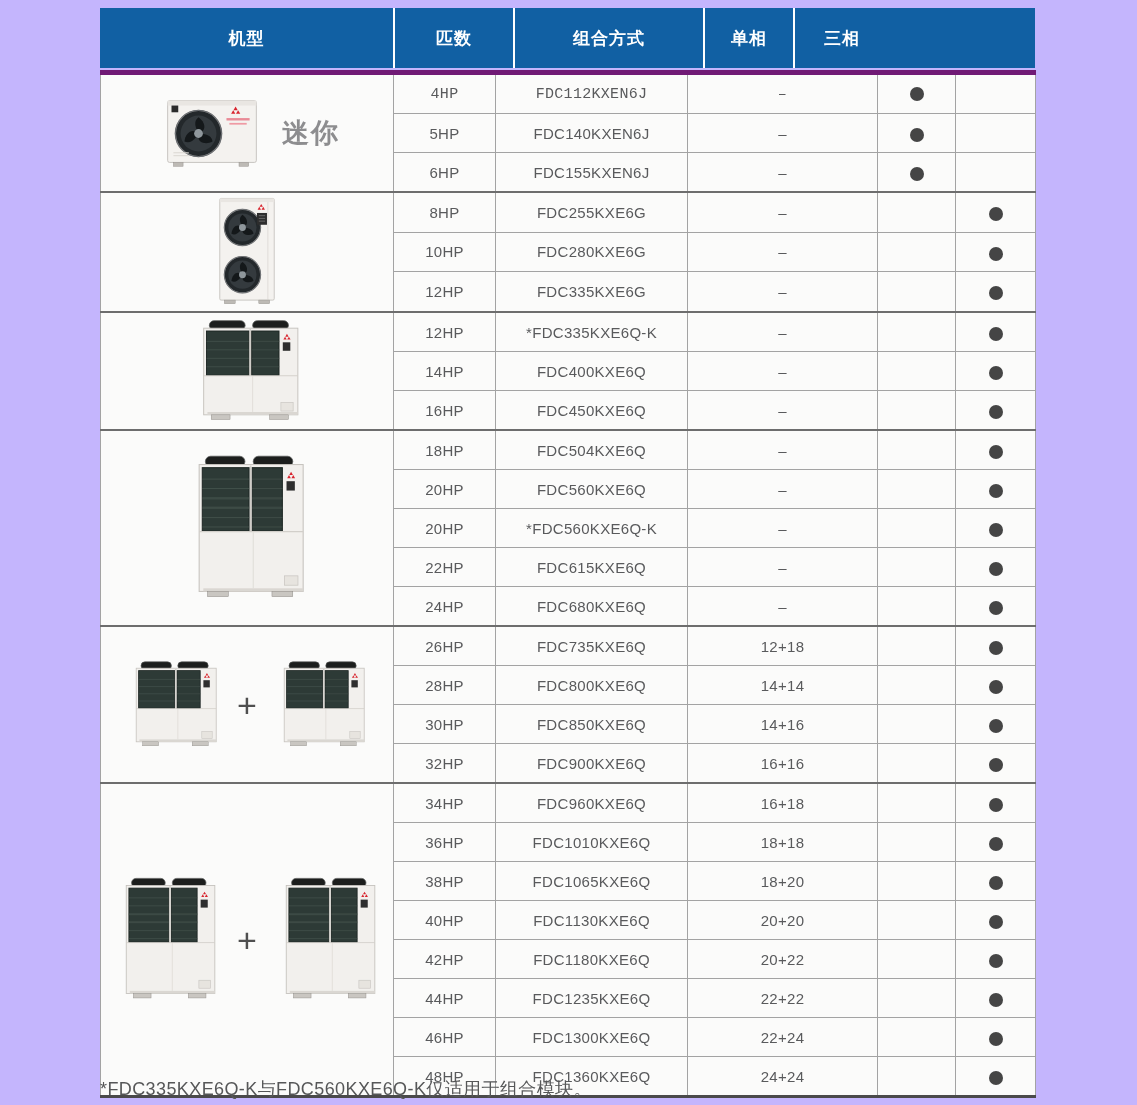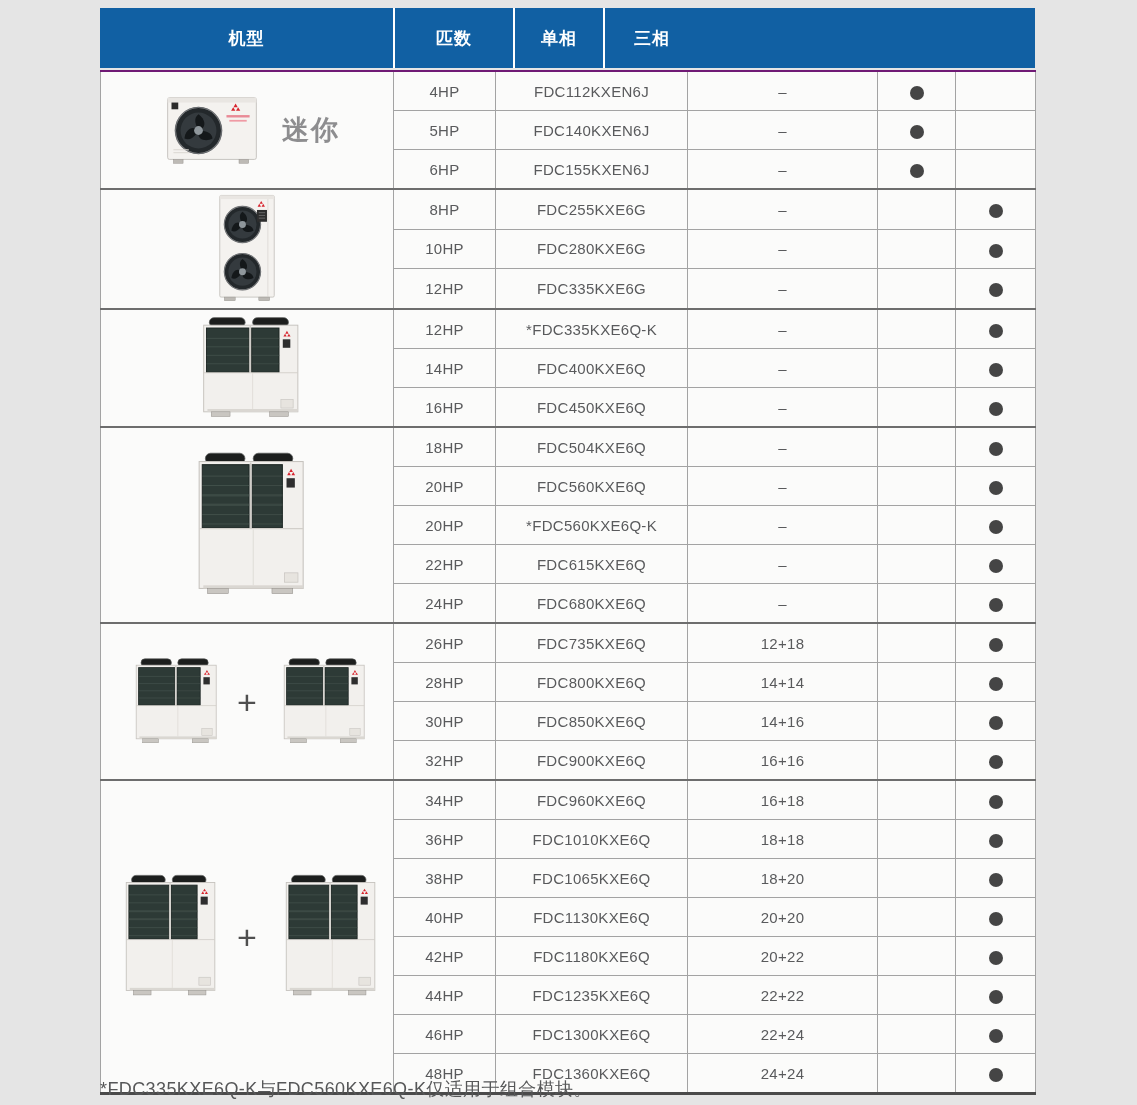--- a/index.html
+++ b/index.html
@@ -1,31 +1,31 @@
 <!DOCTYPE html>
 <html><head>
 <meta charset="utf-8">
 <style>
   html,body{margin:0;padding:0;background:#fff;}
-  .page{position:relative;width:1137px;height:1105px;background:#e5e5e5;
+  .page{position:relative;width:1137px;height:1105px;background:#c4b5fd;
         font-family:"Liberation Sans","DejaVu Sans",sans-serif;color:#58595b;overflow:hidden;}
   .table-wrap{position:absolute;left:100px;top:8px;width:935px;}
   
   .thead{display:flex;height:60px;background:#1160a3;}
   .th{display:flex;align-items:center;justify-content:center;color:#ffffff;
       font-size:17px;font-weight:bold;box-sizing:border-box;border-left:2px solid #ffffff;letter-spacing:1px;}
   .th:first-child{border-left:none;}
   .w0{width:293px}.w1{width:120px}.w2{width:192px}.w3{width:190px}.w4{width:90px}.w5{width:96px}
   
   table.spec{border-collapse:collapse;table-layout:fixed;width:935px;margin-top:2px;
              border-bottom:3px solid #4a4a4a;}
   table.spec td{border:1px solid #a3a3a3;height:38px;text-align:center;vertical-align:middle;
                 font-size:15px;color:#595a5c;background:#fbfbfa;padding:0;letter-spacing:0.3px;}
   tr.group-start td{border-top:2px solid #6d6d6d;}
-  tr.first-group td{border-top:2px solid #701a75;}
+  tr.first-group td{border-top:5px solid #701a75;font-family:Liberation Mono, monospace;}
   td.unit-cell{border-left:none;background:#fdfdfc;}
   .dot{display:inline-block;width:14px;height:14px;border-radius:50%;background:#454545;vertical-align:middle;}
   
   .unit-flex{display:flex;align-items:center;justify-content:center;gap:4px;}
   .mini-label{font-size:27px;font-weight:bold;color:#8d8d8f;letter-spacing:2px;margin-left:8px;}
   .plus{font-size:34px;color:#4f4f4f;line-height:1;margin:0 4px;}
   .svg-mini{width:116px;height:81px;}
   .svg-dualfan{width:100px;height:118px;}
   .svg-module{width:132px;height:113px;}
   .svg-module-tall{width:146px;height:156px;}
@@ -133,20 +133,21 @@
         <rect x="32" y="136" width="20" height="5" fill="#c9c6c1" stroke="#908d88" stroke-width="0.5"></rect>
         <rect x="94" y="136" width="20" height="5" fill="#c9c6c1" stroke="#908d88" stroke-width="0.5"></rect>
       </symbol>
     </defs>
   </svg>
 
   <div class="table-wrap">
     <div class="thead">
       <div class="th w0">机型</div>
       <div class="th w1">匹数</div>
+      <div class="th w3">组合方式</div>
       <div class="th w4">单相</div>
       <div class="th w5">三相</div>
     </div>
     <table class="spec">
       <colgroup>
         <col style="width:293px">
           <col style="width:102px">
           <col style="width:192px">
         <col style="width:190px">
           <col style="width:78px">

